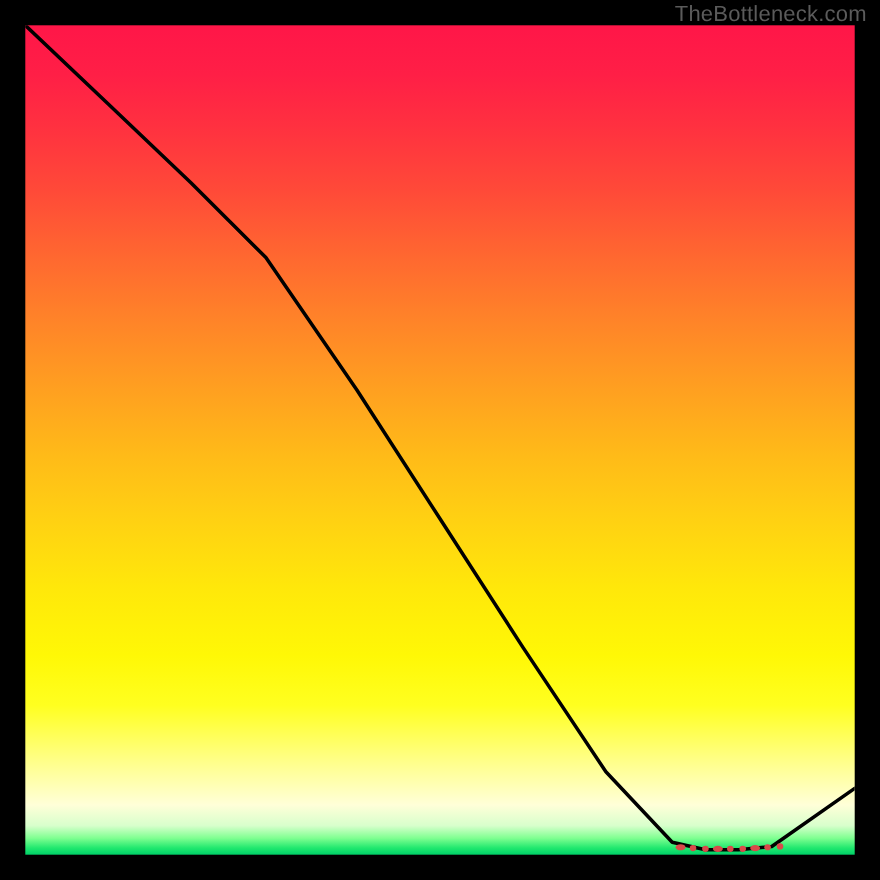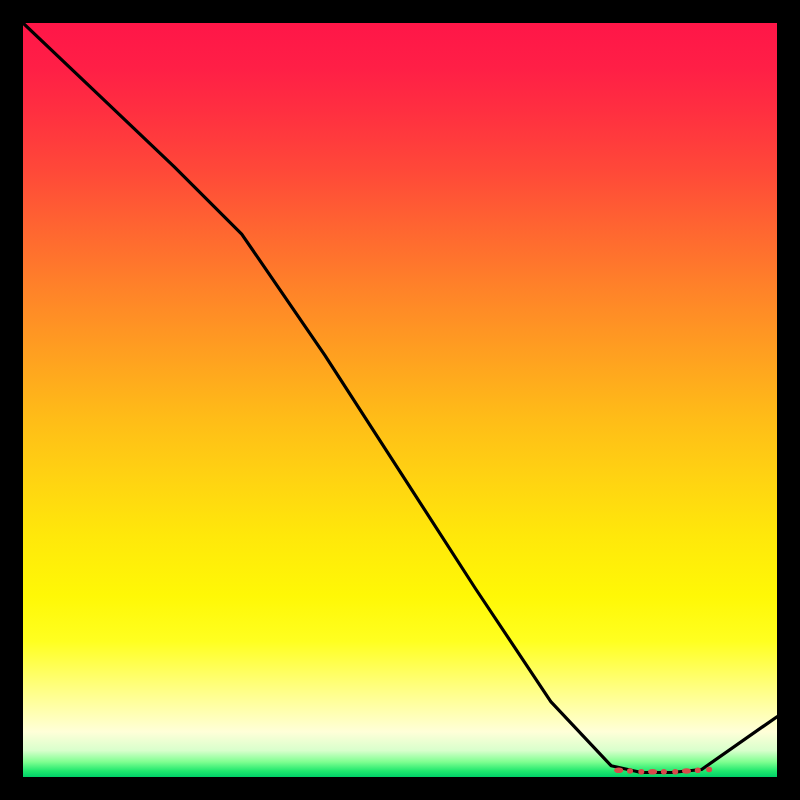--- a/index.html
+++ b/index.html
@@ -60,20 +60,21 @@
     left: 0;
     top: 0;
     width: 754px;
     height: 754px;
   }
 </style>
 </head>
 <body>
 
 <div class="frame">
+  <div class="watermark">TheBottleneck.com</div>
   <div class="plot">
     <svg class="curve" viewBox="0 0 754 754" preserveAspectRatio="none">
       <g>
         <polyline id="chart-line" fill="none" stroke="#000000" stroke-width="3.2" stroke-linejoin="round" stroke-linecap="round" points="0.0,0.0 75.4,71.6 150.8,143.3 218.7,211.1 301.6,331.8 377.0,448.6 452.4,565.5 527.8,678.6 588.1,742.7 618.3,749.5 648.4,749.5 678.6,746.5 754.0,693.7"></polyline>
       </g>
       <g id="markers">
           <ellipse cx="595.7" cy="747.2" rx="4.5" ry="2.8" fill="#d94a4a"></ellipse>
           <ellipse cx="607.0" cy="748.0" rx="3.0" ry="2.8" fill="#d94a4a"></ellipse>
           <ellipse cx="618.3" cy="748.7" rx="3.0" ry="2.8" fill="#d94a4a"></ellipse>
           <ellipse cx="629.6" cy="748.7" rx="4.5" ry="2.8" fill="#d94a4a"></ellipse>

